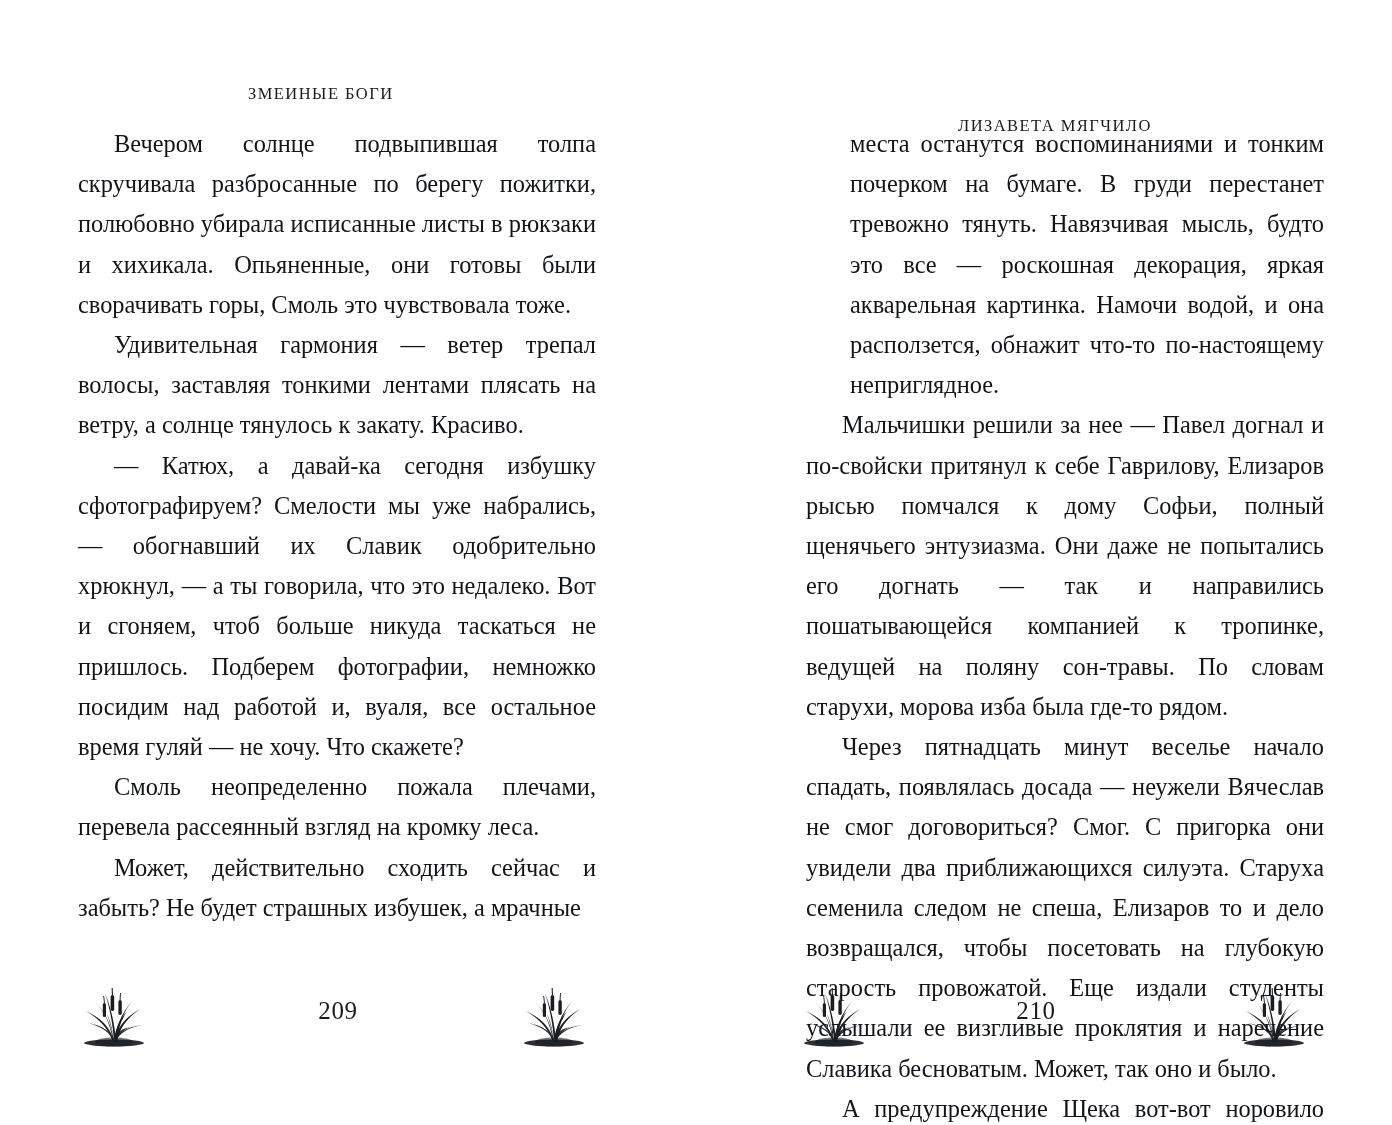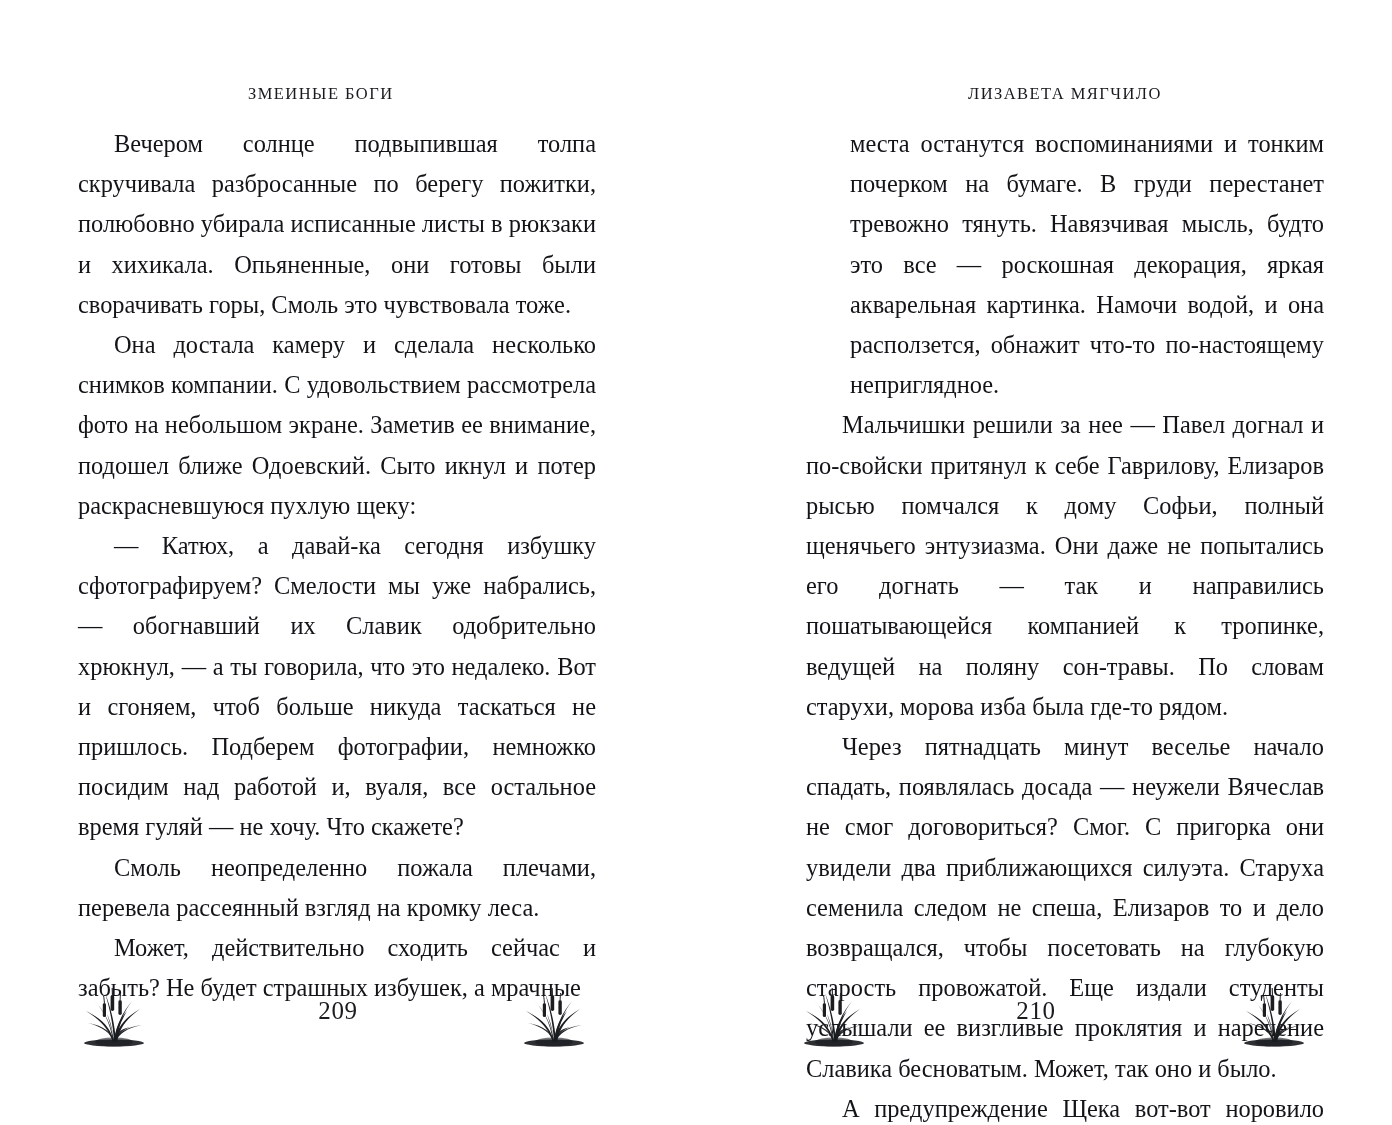--- a/index.html
+++ b/index.html
@@ -35,21 +35,21 @@
     top: 84px;
     font-size: 16.5px;
     letter-spacing: 1.45px;
     font-variant: small-caps;
     text-transform: uppercase;
     color: #181a1e;
     white-space: nowrap;
     font-weight: 400;
   }
   .page-left .running-head  { left: 248px; }
-  .page-right .running-head { left: 272px; }
+  .page-right .running-head { left: 262px; margin-top: 32px; }
 
   
   .column {
     position: absolute;
     top: 124px;
     width: 518px;
     text-align: justify;
     text-justify: inter-word;
     font-size: 24.4px;
     line-height: 40.2px;
@@ -114,21 +114,21 @@
 <body>
 
 <div class="spread">
 
   <div class="page page-left">
 
     <div class="running-head">ЗМЕИНЫЕ БОГИ</div>
 
     <div class="column">
       <p>Вечером солнце подвыпившая толпа скручивала разбросанные по берегу пожитки, полюбовно убирала исписанные листы в рюкзаки и хихикала. Опьяненные, они готовы были сворачивать горы, Смоль это чувствовала тоже.</p>
-      <p>Она достала камеру и сделала несколько снимков компании. С удовольствием рассмотрела фото на небольшом экране. Заметив ее внимание, подошел ближе Одоевский. Сыто икнул и потер раскрасневшуюся пухлую щеку:</p>
+      <p>Удивительная гармония — ветер трепал волосы, заставляя тонкими лентами плясать на ветру, а солнце тянулось к закату. Красиво.</p>
       <p>— Катюх, а давай-ка сегодня избушку сфотографируем? Смелости мы уже набрались, — обогнавший их Славик одобрительно хрюкнул, — а ты говорила, что это недалеко. Вот и сгоняем, чтоб больше никуда таскаться не пришлось. Подберем фотографии, немножко посидим над работой и, вуаля, все остальное время гуляй — не хочу. Что скажете?</p>
       <p>Смоль неопределенно пожала плечами, перевела рассеянный взгляд на кромку леса.</p>
       <p class="ragged-last">Может, действительно сходить сейчас и забыть? Не будет страшных избушек, а мрачные</p>
     </div>
 
     <div class="footer">
 
       <div class="ornament orn-a">
         <svg viewBox="0 0 84 62" xmlns="http://www.w3.org/2000/svg">
           <g fill="#1b1d21">

